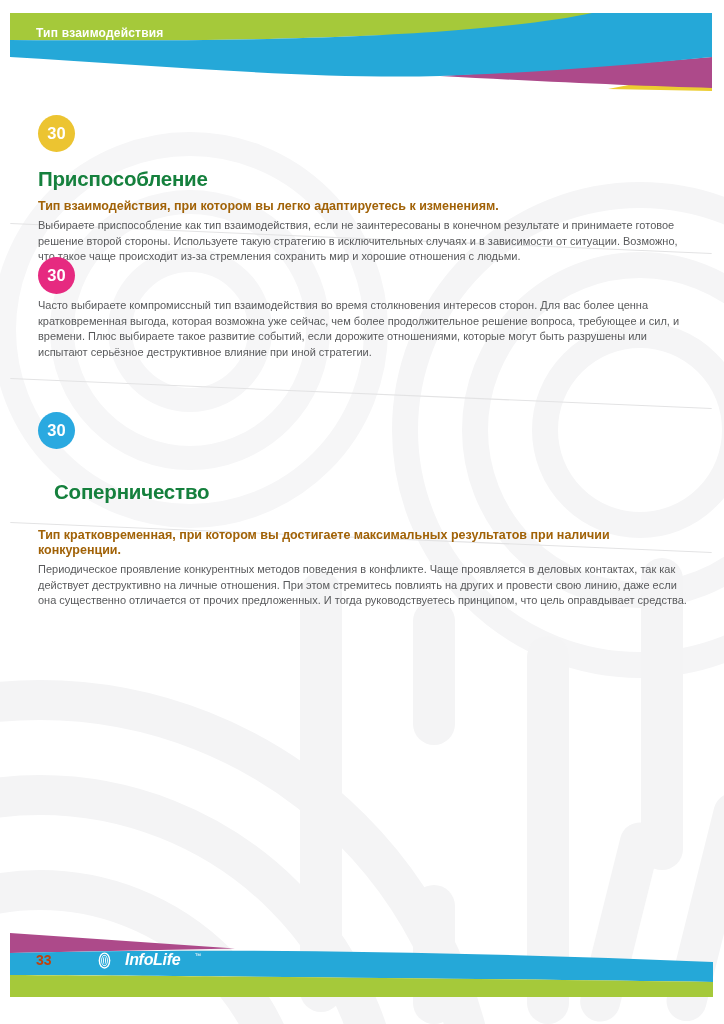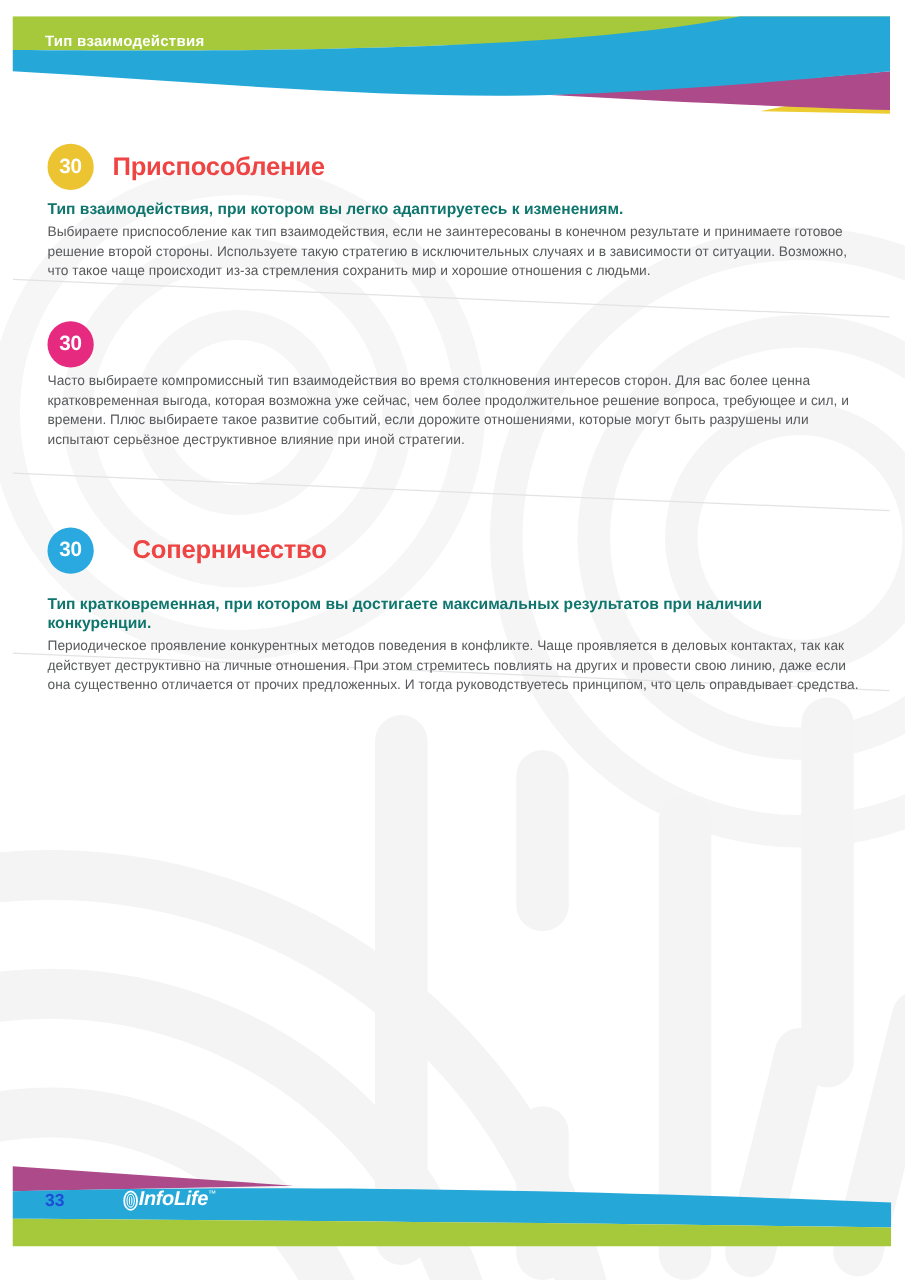--- a/index.html
+++ b/index.html
@@ -18,46 +18,46 @@
   .banner-label{
     position:absolute;left:36px;top:26px;z-index:3;
     color:#ffffff;font-weight:bold;font-size:12px;letter-spacing:.2px;
   }
 
   
   .section{position:absolute;left:38px;width:654px;z-index:2;}
   .sec-1{top:115px;}
   .sec-2{top:257px;}
   .sec-3{top:412px;}
-  .sec-head{display:flex;align-items:center;gap:15px;}
+  .sec-head{display:flex;gap:15px;flex-direction:column;}
   .badge{
     width:37px;height:37px;border-radius:50%;flex:0 0 37px;
     color:#fff;font-weight:bold;font-size:16.5px;
     display:flex;align-items:center;justify-content:center;
   }
-  .sec-title{font-size:20.5px;font-weight:bold;color:#ef4444;letter-spacing:-.2px;}
-  .sec-subtitle{margin-top:8px;font-size:12.5px;font-weight:bold;color:#0f766e;line-height:15px;}
+  .sec-title{font-size:20.5px;font-weight:bold;color:#15803d;letter-spacing:-.2px;}
+  .sec-subtitle{margin-top:8px;font-size:12.5px;font-weight:bold;color:#a16207;line-height:15px;}
   .sec-body{margin-top:4px;font-size:11px;color:#595a5c;line-height:15.5px;}
 
   
   .sep{
     position:absolute;left:10px;width:702px;height:0;z-index:1;
     border-top:1px solid #e3e3e4;transform:rotate(2.45deg);
   }
   .sep-1{top:238px;}
   .sep-2{top:393px;}
   .sep-3{top:537px;}
 
   
   .footer-band{position:absolute;left:10px;top:932px;z-index:1;}
   .page-num{
     position:absolute;left:36px;top:952px;z-index:3;
-    color:#1d4ed8;font-weight:bold;font-size:14px;
+    color:#c2410c;font-weight:bold;font-size:14px;
   }
-  .logo{position:absolute;left:98px;top:951px;z-index:3;display:flex;align-items:flex-start;gap:0;}
+  .logo{position:absolute;left:98px;top:951px;z-index:3;display:flex;align-items:flex-start;gap:14px;}
   .logo-fp{margin-top:1px;}
   .logo-text{color:#ffffff;font-weight:bold;font-style:italic;font-size:16px;letter-spacing:-.3px;line-height:18px;}
   .logo-tm{color:#ffffff;font-size:6.5px;margin-top:1px;}
 </style>
 </head>
 <body>
 
 <div class="page">
 
   <svg class="watermark" width="724" height="1024" viewBox="0 0 724 1024" aria-hidden="true">

